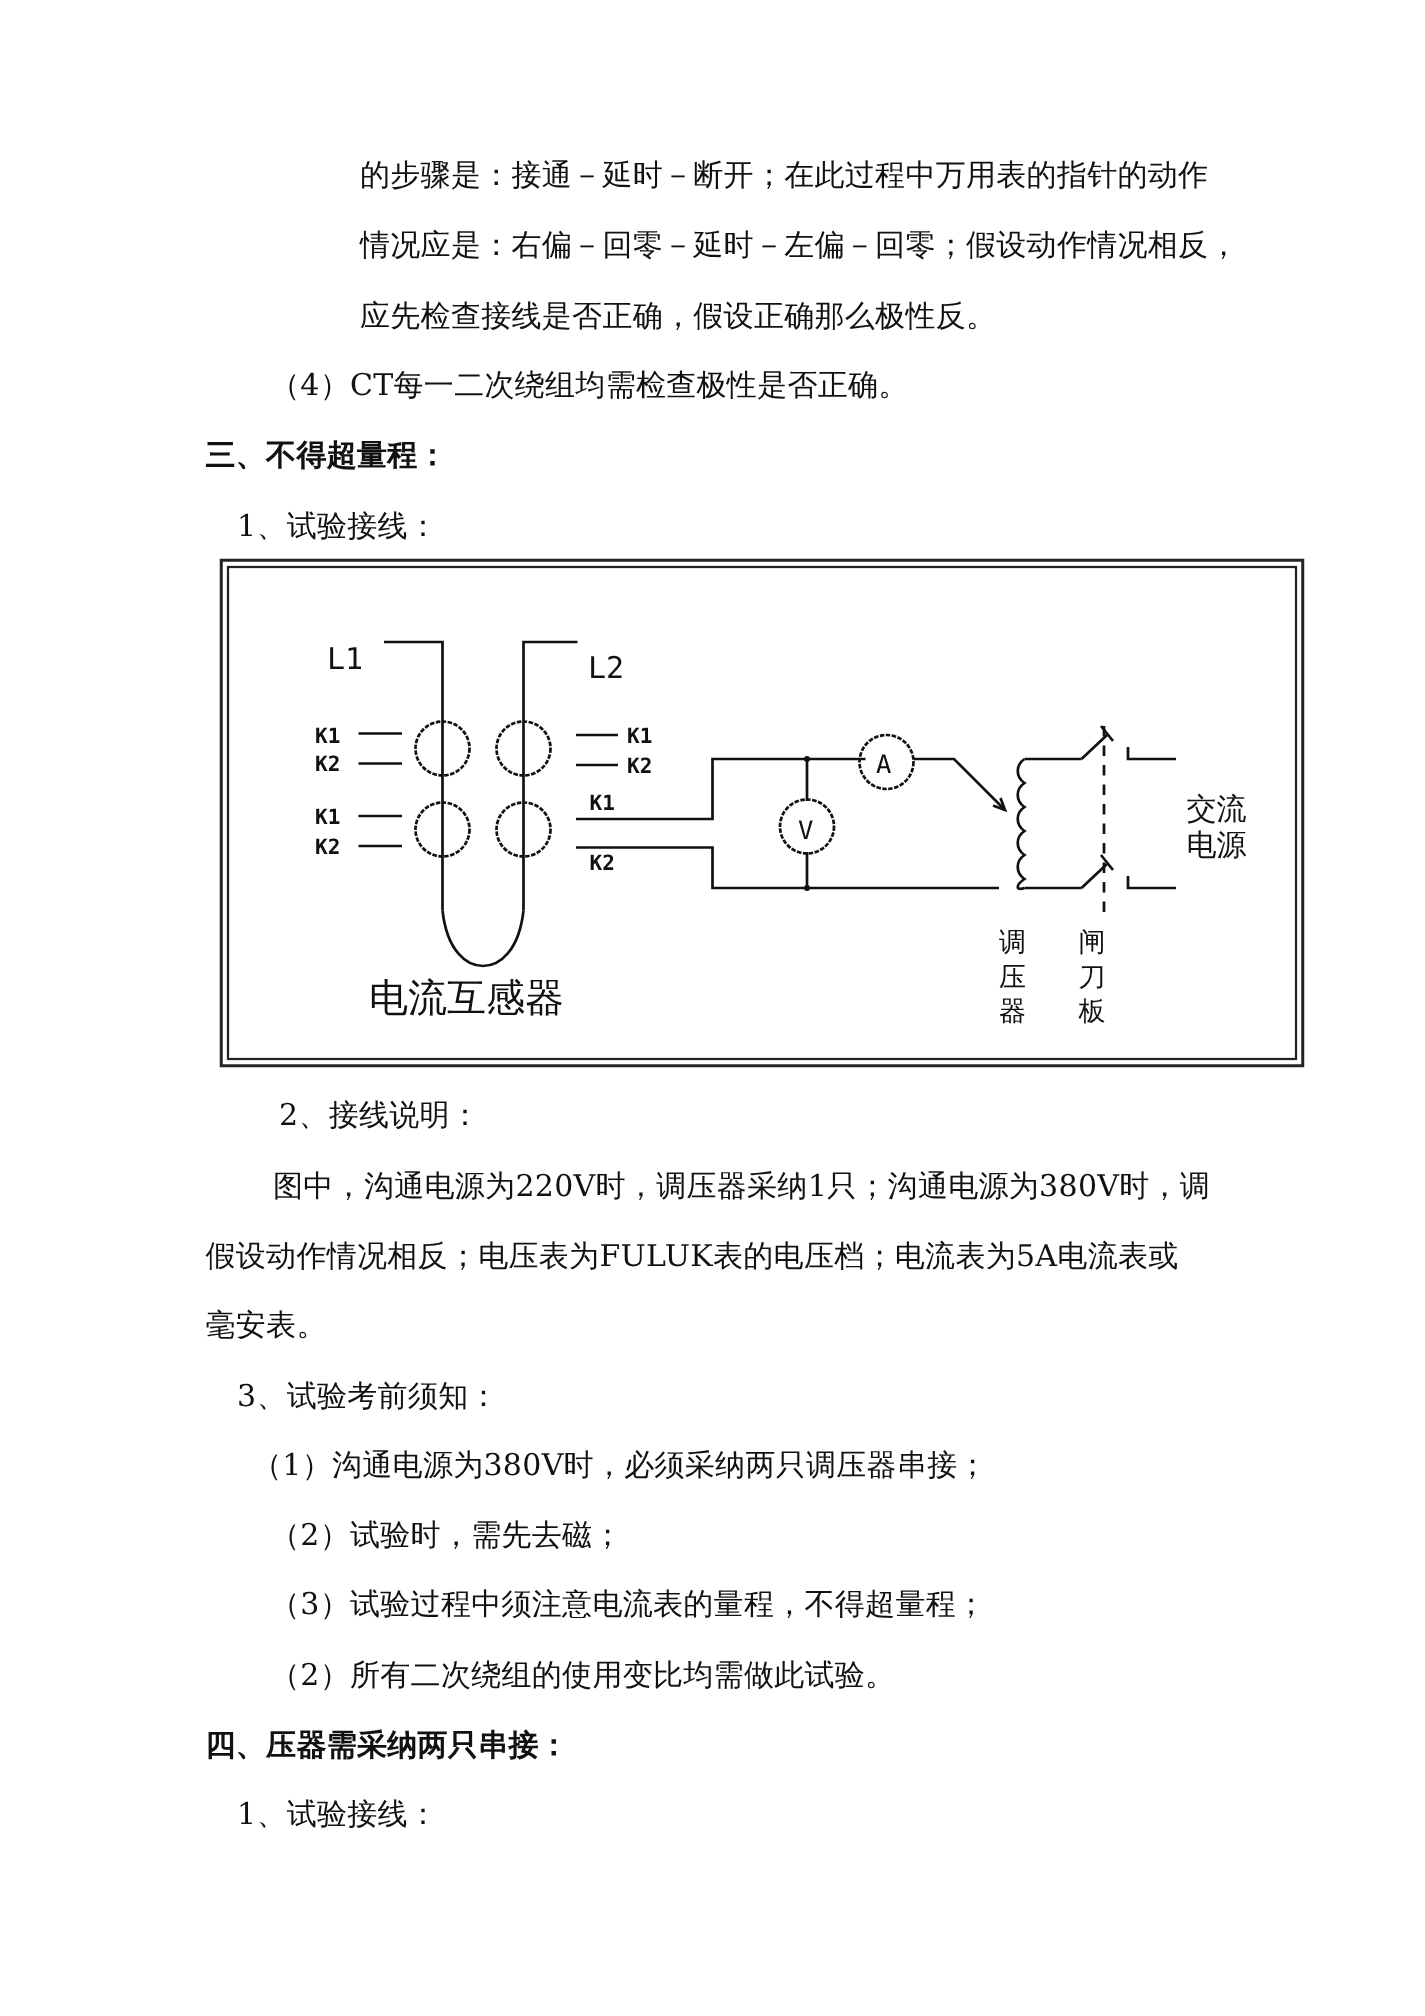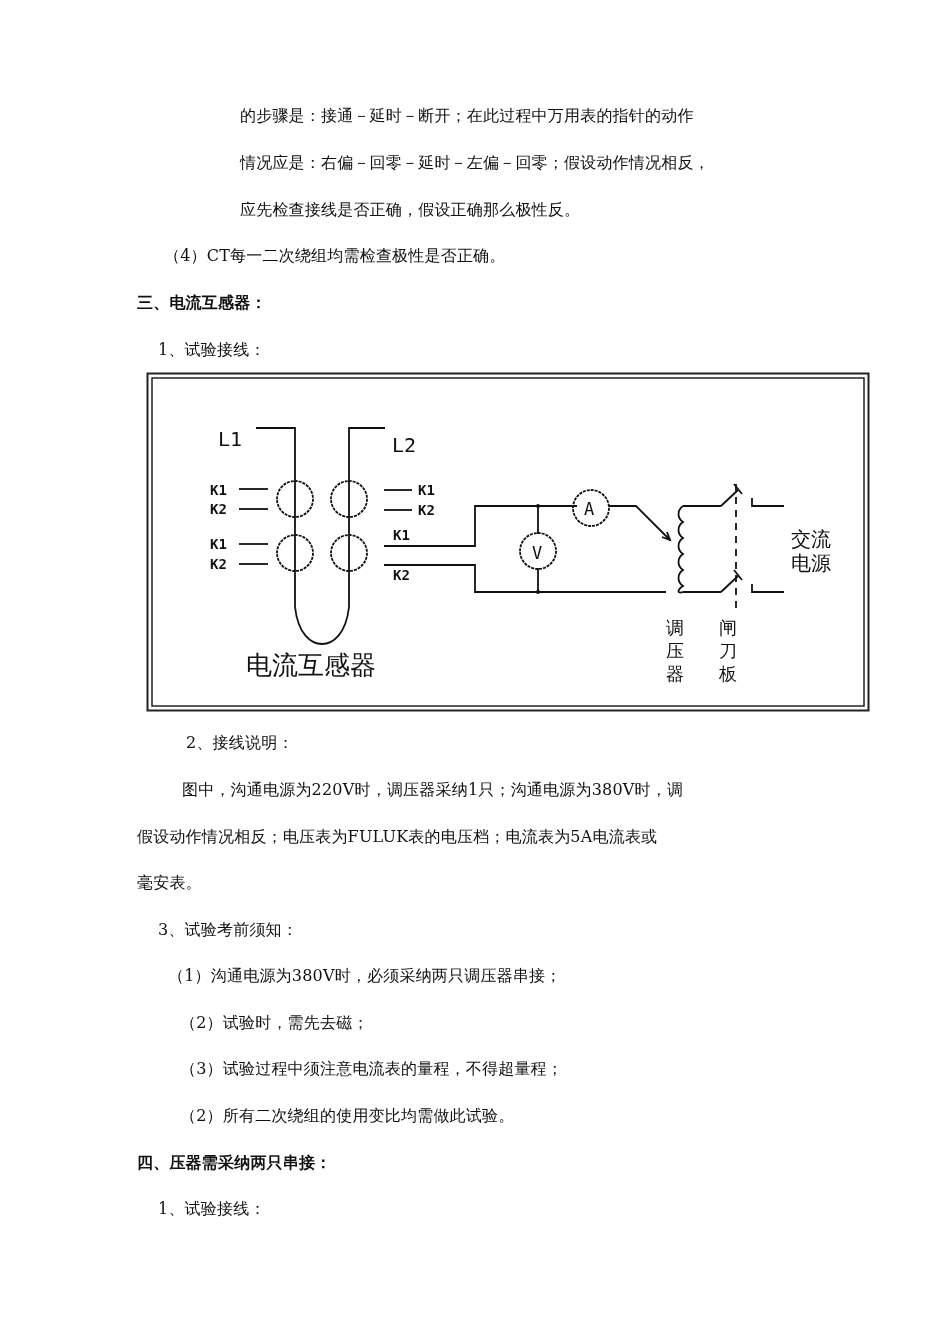--- a/index.html
+++ b/index.html
@@ -1,34 +1,34 @@
 <!DOCTYPE html>
 <html><head>
   <meta charset="utf-8">
   <style>
     html, body { margin: 0; padding: 0; background: #ffffff; }
     body { width: 950px; height: 1344px; position: relative; overflow: hidden;
            font-family: "DejaVu Serif", "Liberation Serif", serif; color: #111; }
-    .line { position: absolute; font-size: 16px; line-height: 24px; white-space: nowrap; letter-spacing: 0.2px; }
+    .line { position: absolute; font-size: 20px; line-height: 24px; white-space: nowrap; letter-spacing: 0.2px; }
     .bold { font-weight: bold; font-family: "DejaVu Sans", "Liberation Sans", sans-serif; }
     .diagram { position: absolute; left: 146px; top: 372px; width: 724px; height: 268px; }
     .diagram svg { display: block; }
     .dtext { font-family: "DejaVu Sans Mono", "Liberation Mono", monospace; fill: #111; }
     .dcjk { font-family: "DejaVu Sans", "Liberation Sans", sans-serif; fill: #111; }
   </style>
 </head>
 <body>
 
 <div>
   <div class="line" style="left:240px;top:104px;">的步骤是：接通－延时－断开；在此过程中万用表的指针的动作</div>
   <div class="line" style="left:240px;top:151px;">情况应是：右偏－回零－延时－左偏－回零；假设动作情况相反，</div>
   <div class="line" style="left:240px;top:198px;">应先检查接线是否正确，假设正确那么极性反。</div>
-  <div class="line" style="left:164px;top:244px;">（4）CT每一二次绕组均需检查极性是否正确。</div>
+  <div class="line" style="left:180px;top:244px;">（4）CT每一二次绕组均需检查极性是否正确。</div>
 
-  <div class="line bold" style="left:137px;top:291px;">三、电流互感器：</div>
+  <div class="line bold" style="left:137px;top:291px;">三、不得超量程：</div>
   <div class="line" style="left:158px;top:338px;">1、试验接线：</div>
 
   <div class="diagram">
     <svg width="724" height="340" viewBox="0 0 724 340" xmlns="http://www.w3.org/2000/svg">
 
       <rect x="1.5" y="1.5" width="721" height="337" fill="none" stroke="#222" stroke-width="2"></rect>
       <rect x="6" y="6" width="712" height="328" fill="none" stroke="#222" stroke-width="1.5"></rect>
 
       <g stroke="#111" stroke-width="1.8" fill="none">
 

